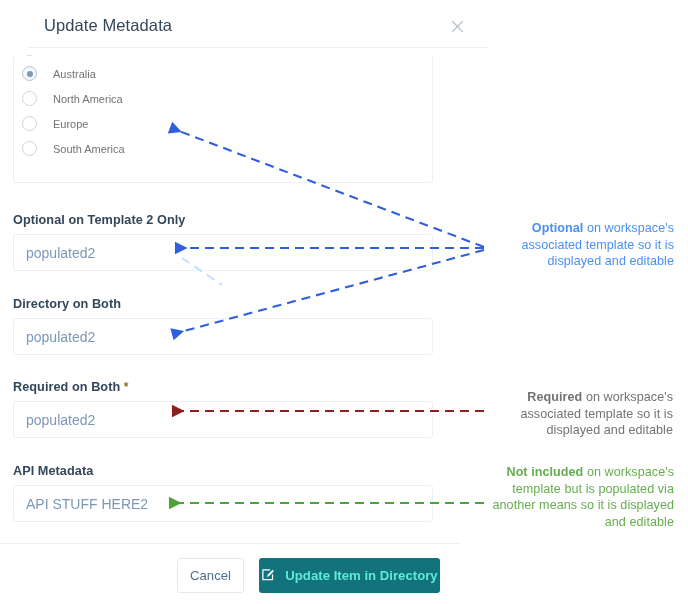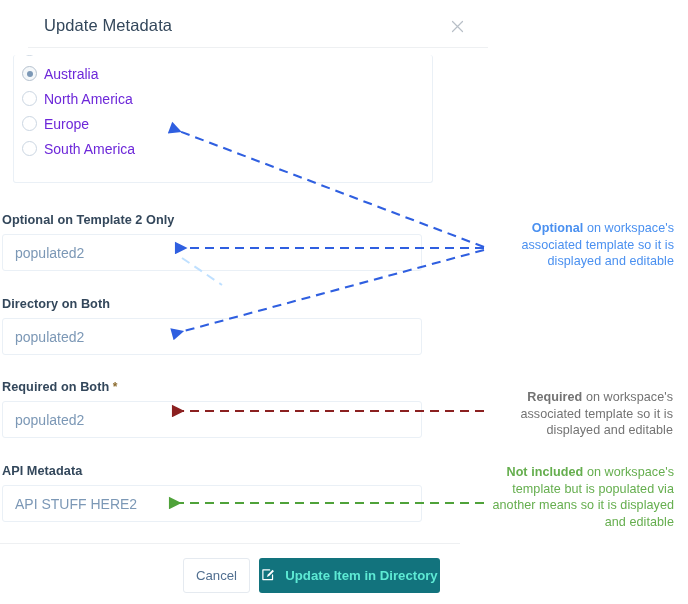--- a/index.html
+++ b/index.html
@@ -106,27 +106,27 @@
   }
   .radio-row.checked .radio-mark::after {
     content: "";
     position: absolute;
     left: 3.5px; top: 3.5px;
     width: 6px; height: 6px;
     border-radius: 50%;
     background: #7c98b6;
   }
   .radio-label {
-    margin-left: 7px;
-    font-size: 14px;
-    color: #6d28d9;
-  }
-
-  
-  .field { position: absolute; left: 2px; width: 420px; }
+    margin-left: 16px;
+    font-size: 11px;
+    color: #737373;
+  }
+
+  
+  .field { position: absolute; left: 13px; width: 420px; }
   .field-label {
     font-size: 12.7px;
     font-weight: bold;
     color: #33475b;
     margin-bottom: 7px;
     letter-spacing: 0.05px;
   }
   .req-star { color: #8c6c2f; font-size: 12px; }
   .field-input {
     width: 420px;
@@ -159,21 +159,21 @@
     border-radius: 3px;
     font-family: "Liberation Sans", sans-serif;
     font-size: 13.2px;
     cursor: pointer;
     box-sizing: border-box;
     display: flex;
     align-items: center;
     justify-content: center;
   }
   #cancel-button {
-    left: 183px;
+    left: 177px;
     width: 67px;
     background: #fff;
     border: 1px solid #e5eaf0;
     color: #516f90;
   }
   #submit-button {
     left: 259px;
     width: 181px;
     background: #12737d;
     border: none;

